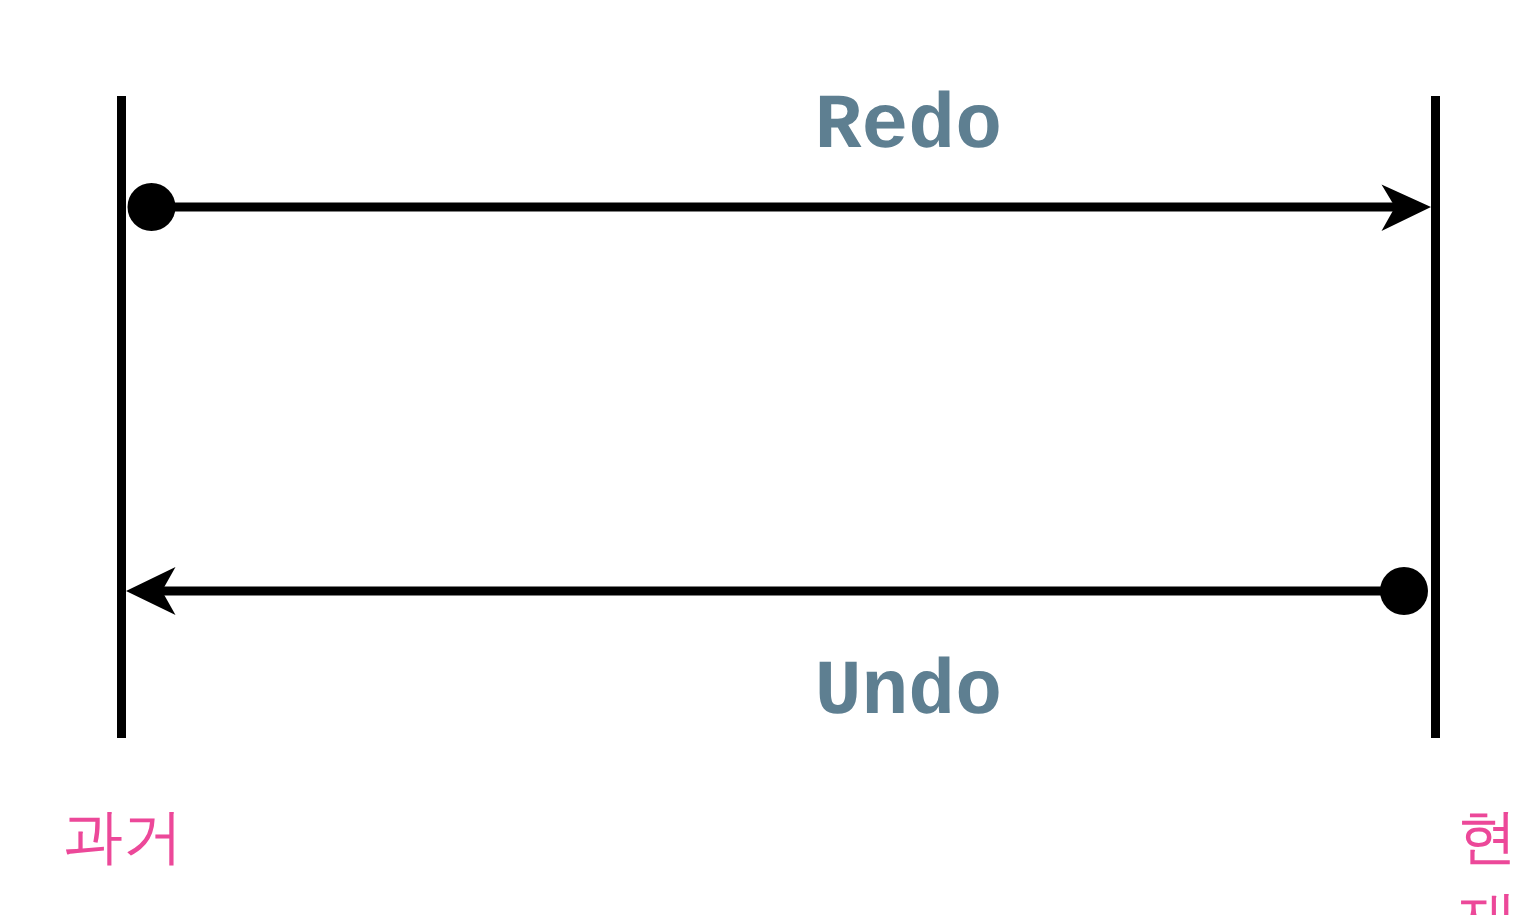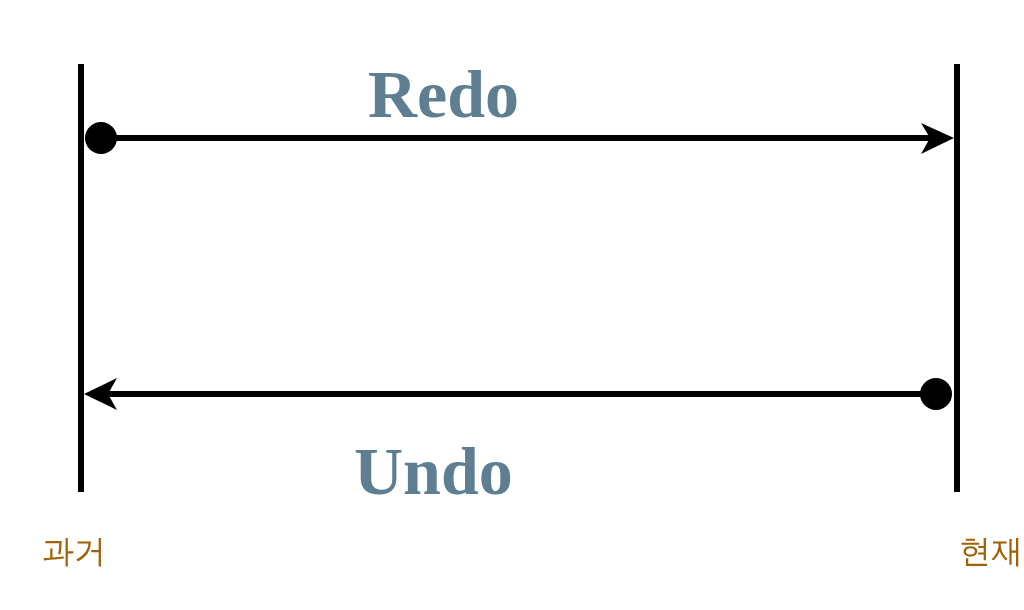--- a/index.html
+++ b/index.html
@@ -1,19 +1,19 @@
 <!DOCTYPE html>
 <html><head>
   <meta charset="utf-8">
   <style>
     html, body { margin: 0; padding: 0; background: #ffffff; }
     body { width: 1024px; height: 610px; position: relative; overflow: hidden; font-family: "DejaVu Sans", sans-serif; }
     svg { position: absolute; left: 0; top: 0; }
-    .label-en { position: absolute; font-family: Liberation Serif, serif; font-weight: bold; font-size: 68px; color: #5e7f91; text-align: left; width: 300px; }
-    .label-ko { position: absolute; font-family: "DejaVu Sans", sans-serif; font-size: 32px; color: #a16207; text-align: center; }
+    .label-en { position: absolute; font-family: Liberation Mono, monospace; font-weight: bold; font-size: 52px; color: #5e7f91; text-align: right; width: 300px; }
+    .label-ko { position: absolute; font-family: "DejaVu Sans", sans-serif; font-size: 40px; color: #ec4899; text-align: center; }
   </style>
 </head>
 <body>
 
 <svg width="1024" height="610">
   <rect x="78" y="64" width="6" height="428" fill="#000"></rect>
   <rect x="954" y="64" width="6" height="428" fill="#000"></rect>
 
   <g>
     <circle cx="101" cy="138" r="16" fill="#000"></circle>
@@ -22,15 +22,15 @@
   </g>
 
   <g>
     <circle cx="936" cy="394" r="16" fill="#000"></circle>
     <rect x="108" y="391" width="828" height="6" fill="#000"></rect>
     <polygon points="84,394 117,378 108,394 117,410" fill="#000"></polygon>
   </g>
 </svg>
 
 <div class="label-en" style="left:368px; top:55px;">Redo</div>
-<div class="label-en" style="left:354px; top:432px;">Undo</div>
+<div class="label-en" style="left:368px; top:432px;">Undo</div>
 <div class="label-ko" style="left:42px; top:530px;">과거</div>
 <div class="label-ko" style="left:915px; top:530px;margin-left:44px;">현재</div>
 
 </body></html>

